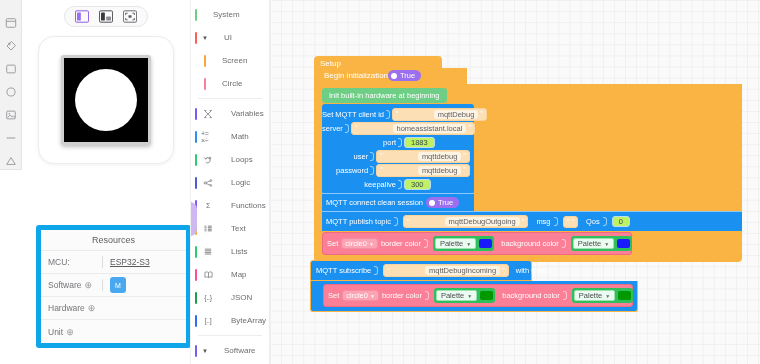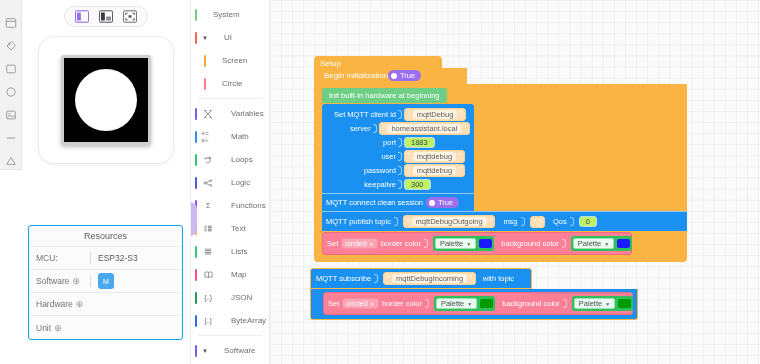--- a/index.html
+++ b/index.html
@@ -64,42 +64,42 @@
     background: #000000;
     display: flex; align-items: center; justify-content: center;
   }
   .screen-circle {
     width: 62px; height: 62px; border-radius: 50%;
     background: #ffffff;
   }
 
   
   .resources {
-    position: absolute; left: 6px; top: 225px;
+    position: absolute; left: 14px; top: 225px;
     width: 155px;
     background: #fbfbfb;
-    border: 1px solid #0ea5e9;
+    border: 5px solid #0ea5e9;
     border-radius: 3px;
     font-size: 8.5px;
     color: #6b6b70;
   }
   .res-title {
     text-align: center; padding: 5px 0 5px 0;
     border-bottom: 1px solid #ebebed;
     color: #5e5e63; font-size: 9px;
   }
   .res-row {
     display: flex; align-items: center;
     height: 23px; padding: 0 7px;
     border-bottom: 1px solid #ebebed;
   }
   .res-row:last-child { border-bottom: none; }
   .res-label { width: 54px; color: #75757a; display: flex; align-items: center; gap: 3px; }
   .res-divider { width: 1px; height: 12px; background: #dddde0; margin-right: 7px; }
-  .res-value { color: #5b5b60; }
+  .res-value { color: #5b5b60; text-decoration: underline; }
   .plus-icon { font-size: 9px; color: #9b9ba0; cursor: pointer; }
   .sw-chip {
     width: 16px; height: 16px; border-radius: 3px;
     background: #4aa8f0; color: #fff;
     font-size: 7px; display: flex; align-items: center; justify-content: center;
     cursor: pointer;
   }
 
   
   .cat-sidebar {
@@ -199,21 +199,21 @@
            border-radius: 0 3px 3px 0; margin-right: 2px; flex: 0 0 4px; }
 
   .str-pill {
     background: #fcdfb4; border: 1px solid #f8d49c;
     border-radius: 3px; padding: 1px 3px;
     display: inline-flex; align-items: center; gap: 2px;
     font-size: 7.5px; color: #ffffff;
   }
   .str-val {
     background: #fdf3e2; color: #5e5e63;
-    border-radius: 3px; padding: 0px 4px; font-size: 7.5px;
+    border-radius: 3px; padding: 0px 4px; font-size: 7.5px; margin-left: 33px;
   }
   .quote { color: #ffffff; font-size: 8px; line-height: 1; }
   .num-pill {
     background: #bef264; color: #37474f;
     border: 1px solid #b9ddf9;
     border-radius: 3px; padding: 0px 6px; font-size: 7.5px;
   }
 
   .mq-stmt {
     display: flex; align-items: center;
@@ -263,21 +263,21 @@
     display: inline-block;
   }
   .loop-pill-row { margin-top: 2px; margin-left: 28px; }
   .loop-pill {
     background: #9b6ff0; color: #ffffff;
     border-radius: 8px; padding: 1px 7px 1px 4px;
     font-size: 7.5px; display: inline-flex; align-items: center; gap: 3px;
   }
 
   
-  .sub-group { position: absolute; left: 40px; top: 268px; }
+  .sub-group { position: absolute; left: 40px; top: 260px; }
   .sub-head {
     background: #1a90f0; border: 1px solid #f9b444;
     border-radius: 3px 3px 0 0;
     display: flex; align-items: center; gap: 3px;
     padding: 3px 5px; font-size: 7.5px; color: #ffffff;
     white-space: nowrap;
   }
   .sub-body {
     background: #1a90f0; border: 1px solid #f9b444; border-top: none;
     border-radius: 0 0 3px 3px;
@@ -587,21 +587,21 @@
         </div>
 
         <div class="mq-stmt" style="width:152px;margin-top:-1px;">
           <span>MQTT connect clean session</span>
           <span class="bool-pill">
             <span class="bool-dot"></span>
             <span>True</span>
           </span>
         </div>
 
-        <div class="mq-stmt" style="width:365px;">
+        <div class="mq-stmt" style="width:420px;">
           <span>MQTT publish topic</span>
           <span class="notch"></span>
           <span class="str-pill">
             <span class="quote">“</span>
             <span class="str-val">mqttDebugOutgoing</span>
             <span class="quote">”</span>
           </span>
           <span style="margin-left:5px;">msg</span>
           <span class="notch"></span>
           <span class="str-pill">

